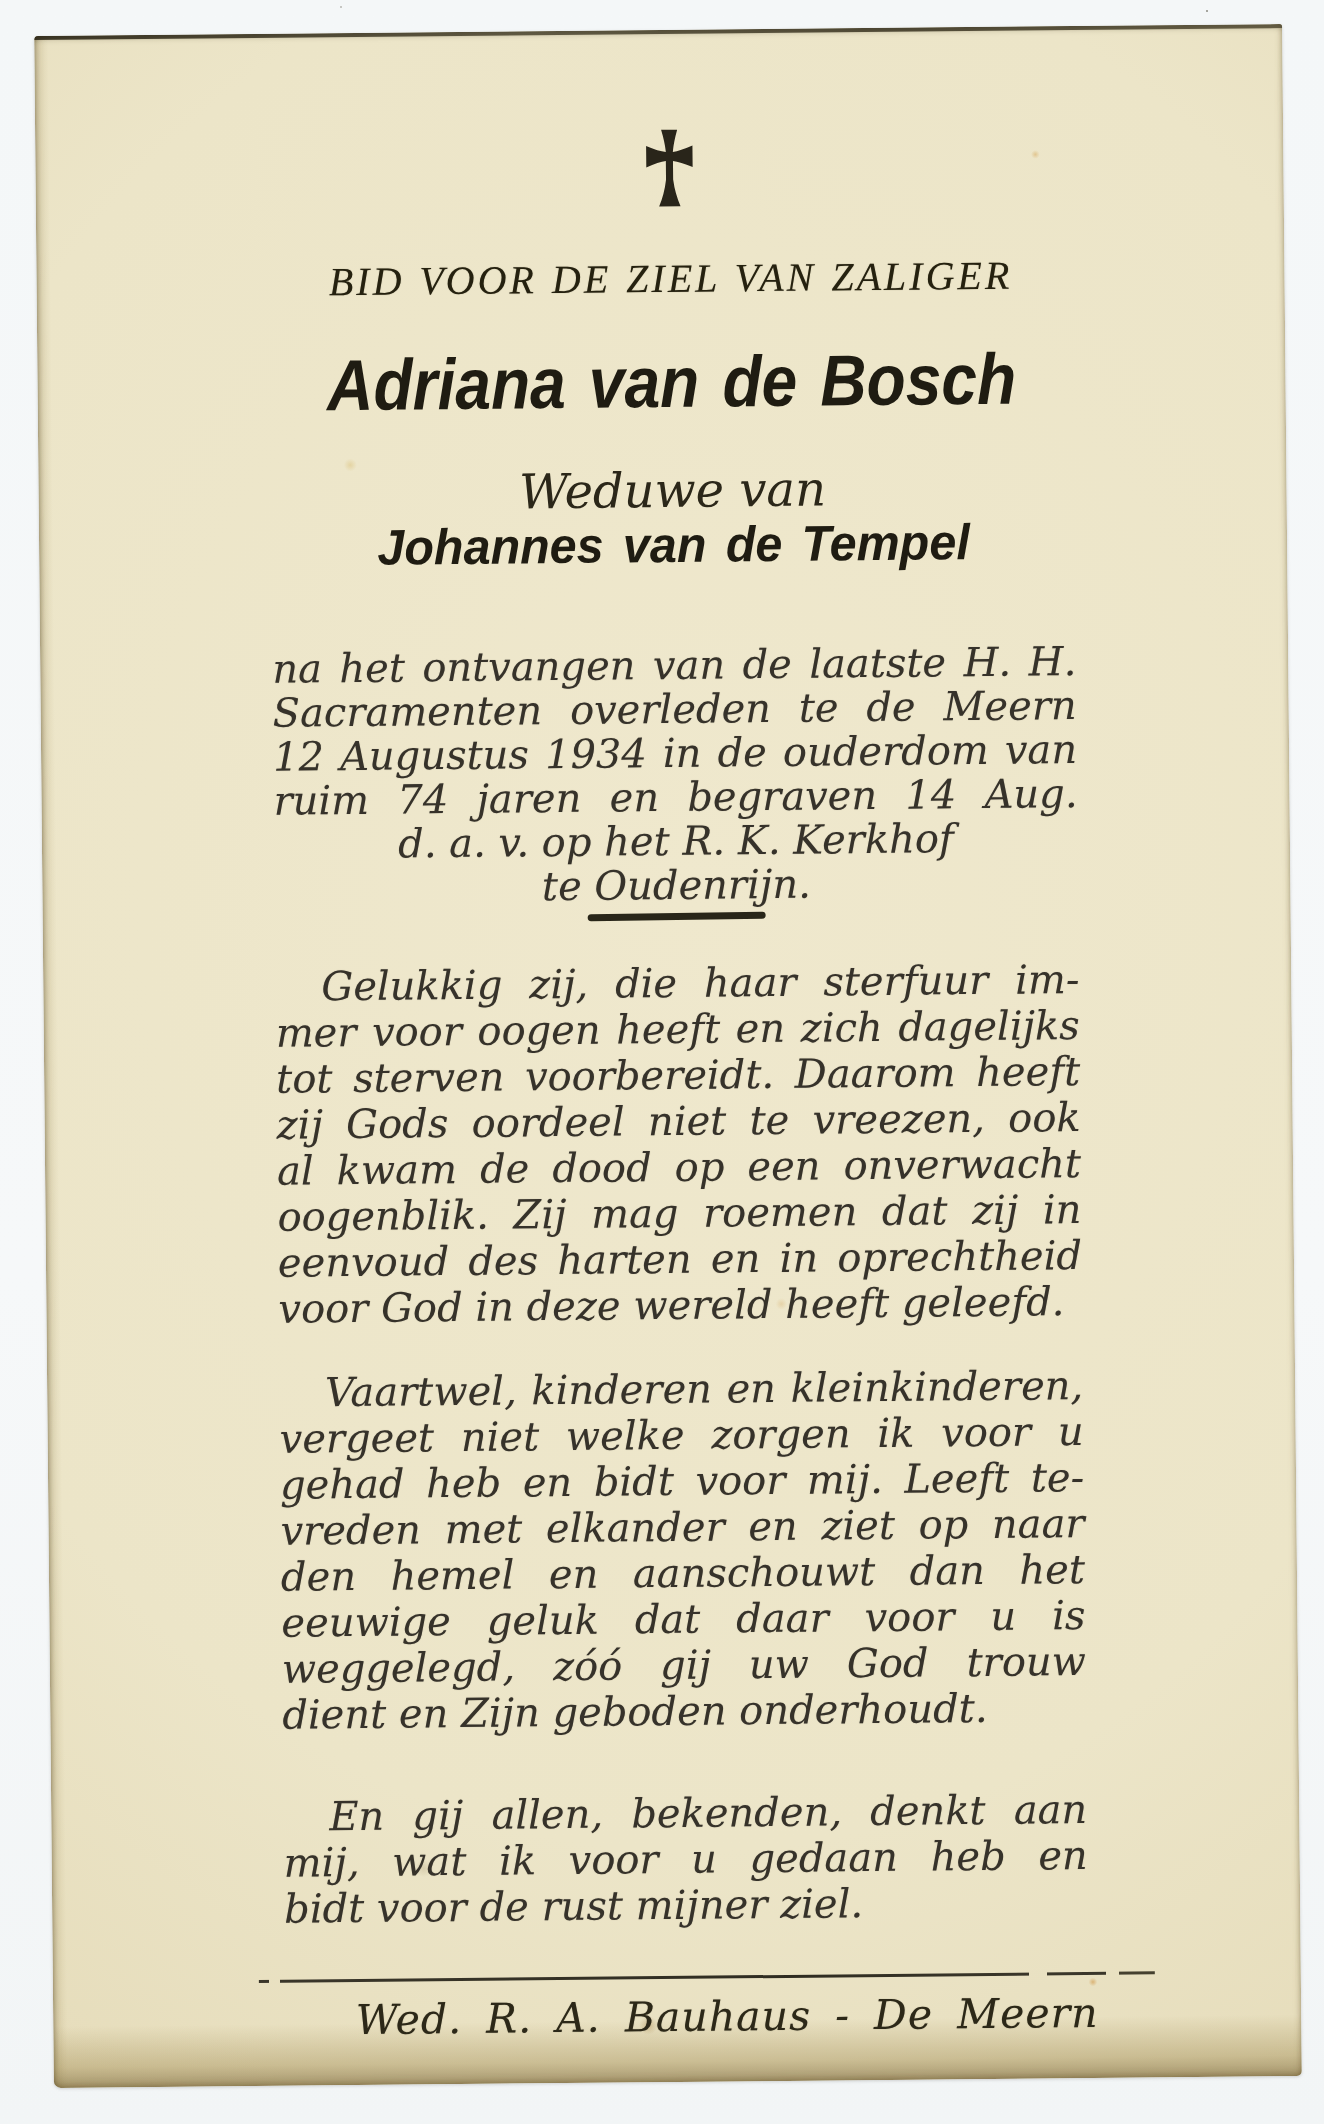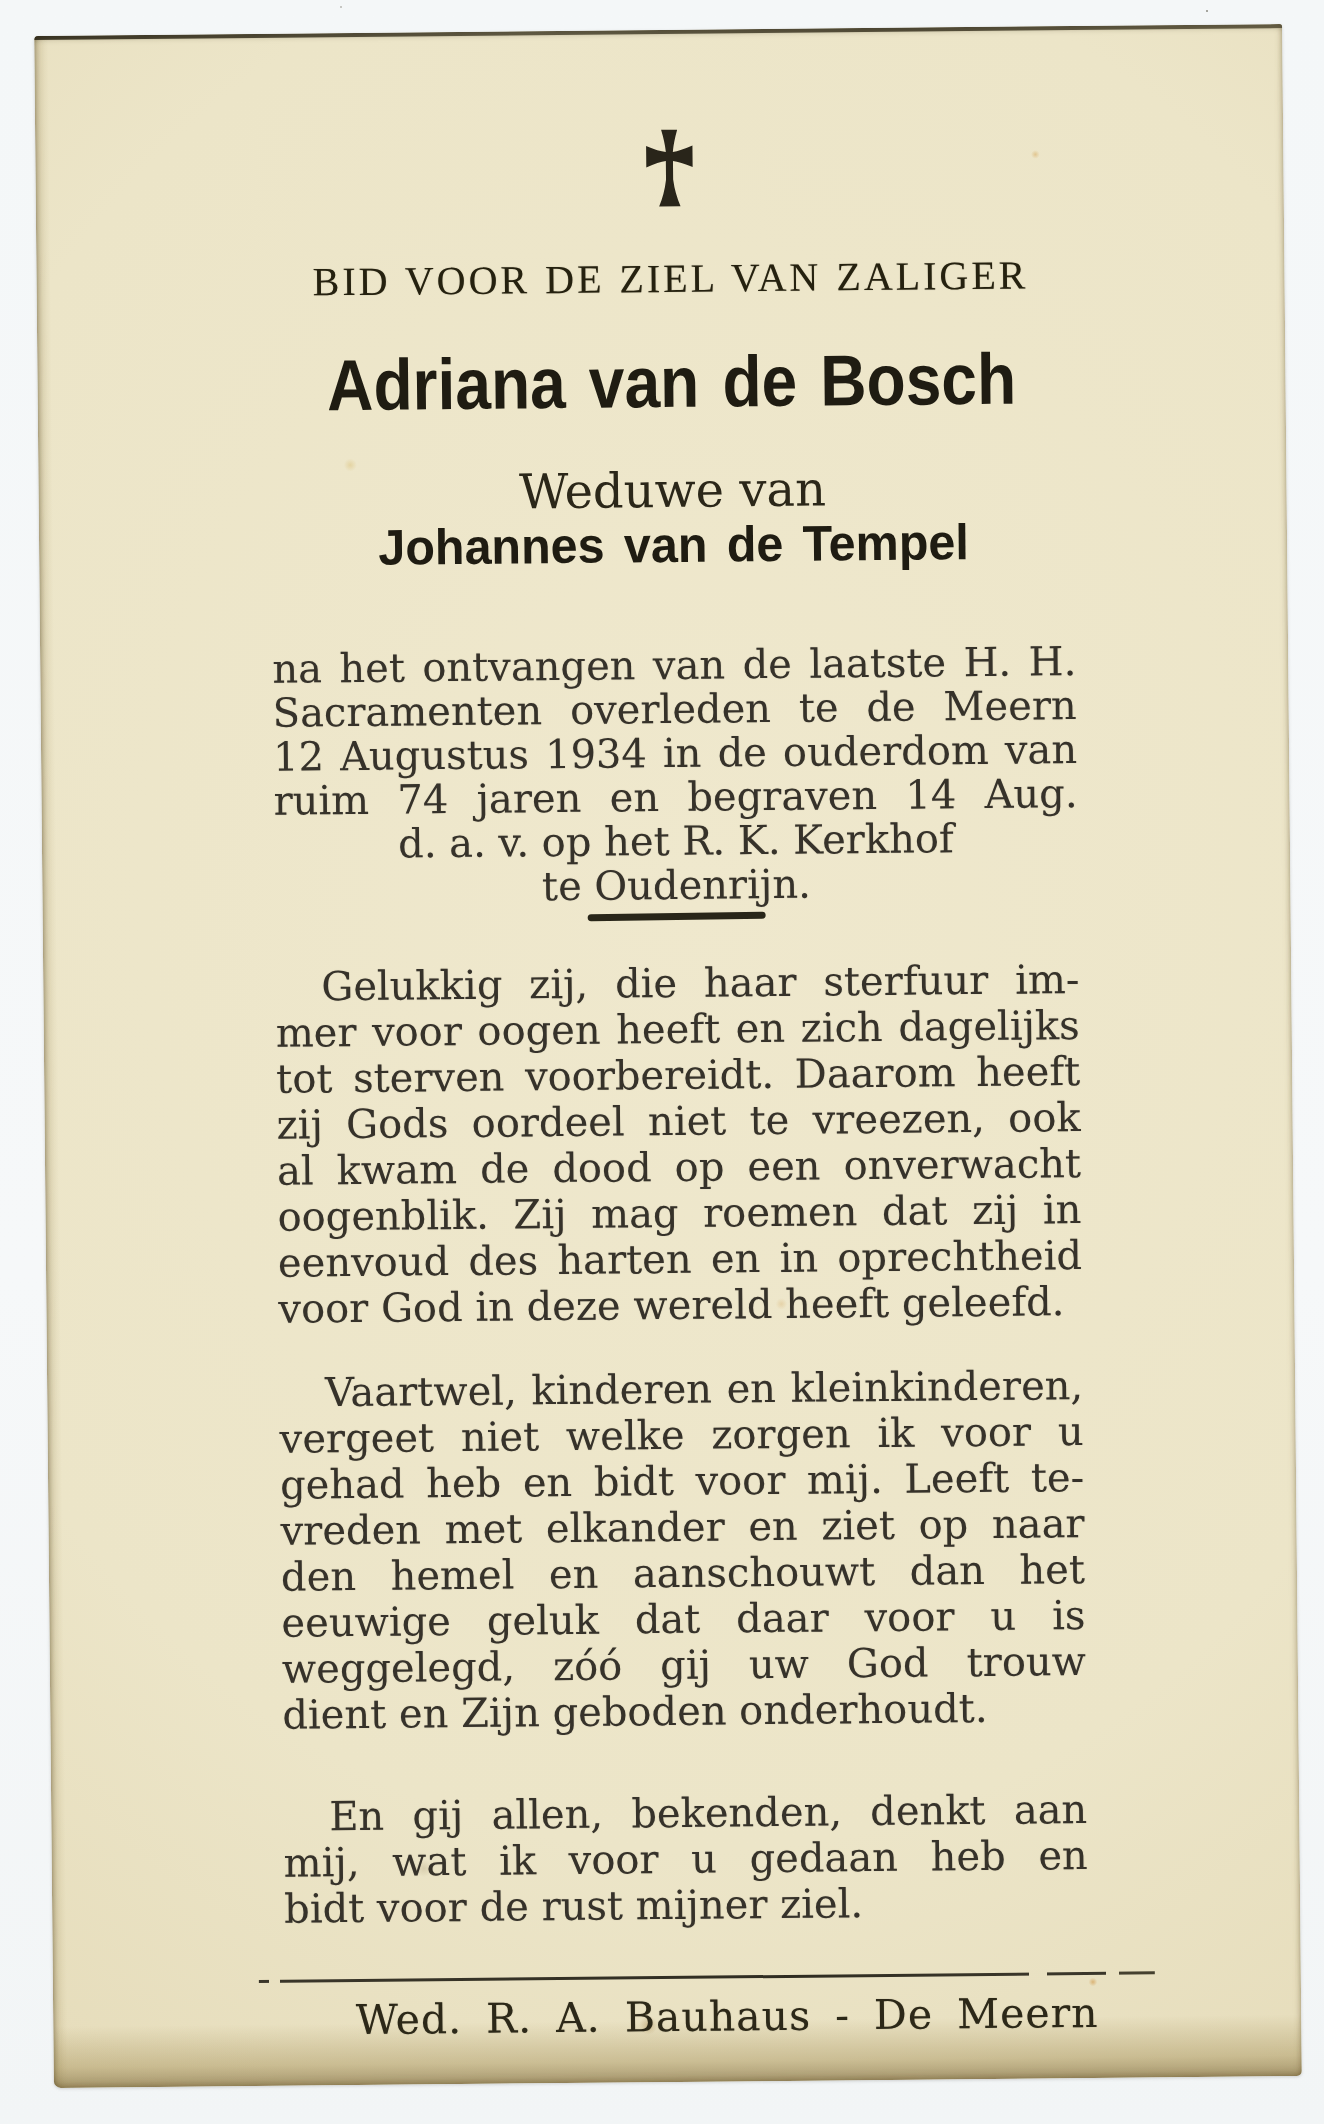--- a/index.html
+++ b/index.html
@@ -8,20 +8,21 @@
     font-family:"DejaVu Serif", serif;
     background:#f5f8f9;
   }
   .page {
     position:relative; width:1324px; height:2124px; overflow:hidden;
     background-image:
       radial-gradient(circle 2px at 1207px 11px, rgba(70,65,50,.9), rgba(70,65,50,0) 70%),
       radial-gradient(circle 2px at 341px 7px,  rgba(90,85,70,.6), rgba(90,85,70,0) 70%),
       radial-gradient(circle 2px at 95px 262px, rgba(120,60,40,.5), rgba(120,60,40,0) 70%),
       linear-gradient(180deg,#f4f7f8 0%,#f6f8f9 60%,#f2f5f6 100%);
+    font-style: italic;
   }
   .card {
     position:absolute; left:44px; top:30px; width:1248px; height:2052px;
     transform:rotate(-0.55deg); transform-origin:50% 50%;
     border-radius:4px 3px 5px 7px;
     overflow:hidden;
     color:#36322a;
     background-image:
       radial-gradient(circle 13px at 595px 1995px, rgba(146,103,36,.30), rgba(146,103,36,0) 72%),
       radial-gradient(circle 6px  at 1040px 1956px, rgba(200,125,28,.45), rgba(200,125,28,0) 72%),

